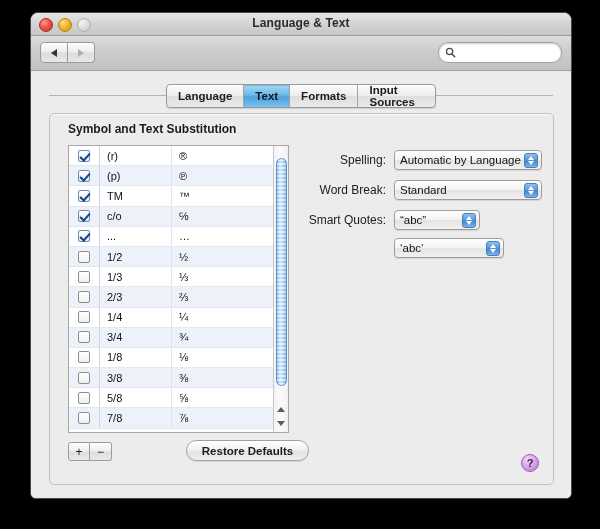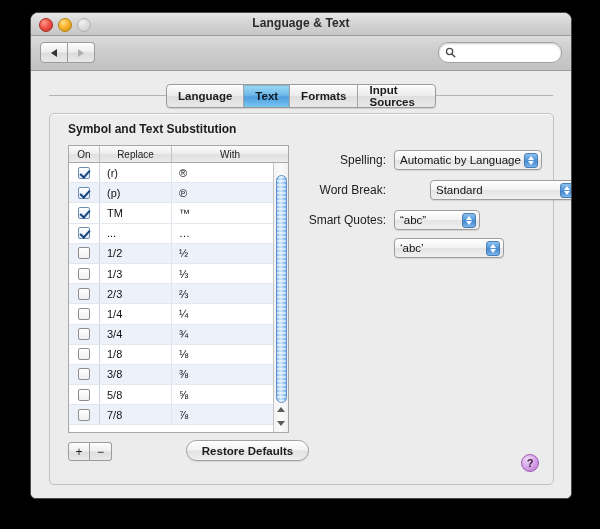--- a/index.html
+++ b/index.html
@@ -360,21 +360,21 @@
     position: absolute;
     left: 3px;
     width: 0; height: 0;
     border-left: 3px solid transparent;
     border-right: 3px solid transparent;
   }
   .popup-arrows::before { top: 2px; border-bottom: 4px solid #fff; }
   .popup-arrows::after  { bottom: 2px; border-top: 4px solid #fff; }
 
   #row-spelling    { left: 258px; top: 36px; }
-  #row-wordbreak   { left: 258px; top: 66px; gap: 36px; }
+  #row-wordbreak   { left: 258px; top: 66px; }
   #row-quotes      { left: 258px; top: 96px; }
   #row-quotes2     { left: 258px; top: 124px; }
 
   #row-spelling  .field-label { width: 78px; }
   #row-wordbreak .field-label { width: 78px; }
   #row-quotes    .field-label { width: 78px; }
 
   #row-spelling  .popup { width: 148px; margin-left: 8px; }
   #row-wordbreak .popup { width: 148px; margin-left: 8px; }
   #row-quotes    .popup { width: 86px;  margin-left: 8px; }
@@ -434,25 +434,20 @@
         <div class="tab">Formats</div>
         <div class="tab">Input Sources</div>
       </div>
     </div>
 
     <div id="panel">
 
       <div id="section-title">Symbol and Text Substitution</div>
 
       <div id="table-wrap">
-        <div id="table-head">
-          <div class="th on">On</div>
-          <div class="th replace">Replace</div>
-          <div class="th with">With</div>
-        </div>
         <div id="table-body">
           <div id="rows-container">
               <div class="row odd">
                 <div class="cell on">
                   <div class="cbox checked"></div>
                 </div>
                 <div class="cell replace">(r)</div>
                 <div class="cell with">®</div>
               </div>
               <div class="row even">
@@ -461,20 +456,27 @@
                 </div>
                 <div class="cell replace">(p)</div>
                 <div class="cell with">℗</div>
               </div>
               <div class="row odd">
                 <div class="cell on">
                   <div class="cbox checked"></div>
                 </div>
                 <div class="cell replace">TM</div>
                 <div class="cell with">™</div>
+              </div>
+              <div class="row even">
+                <div class="cell on">
+                  <div class="cbox checked"></div>
+                </div>
+                <div class="cell replace">c/o</div>
+                <div class="cell with">℅</div>
               </div>
               <div class="row odd">
                 <div class="cell on">
                   <div class="cbox checked"></div>
                 </div>
                 <div class="cell replace">...</div>
                 <div class="cell with">…</div>
               </div>
               <div class="row even">
                 <div class="cell on">

